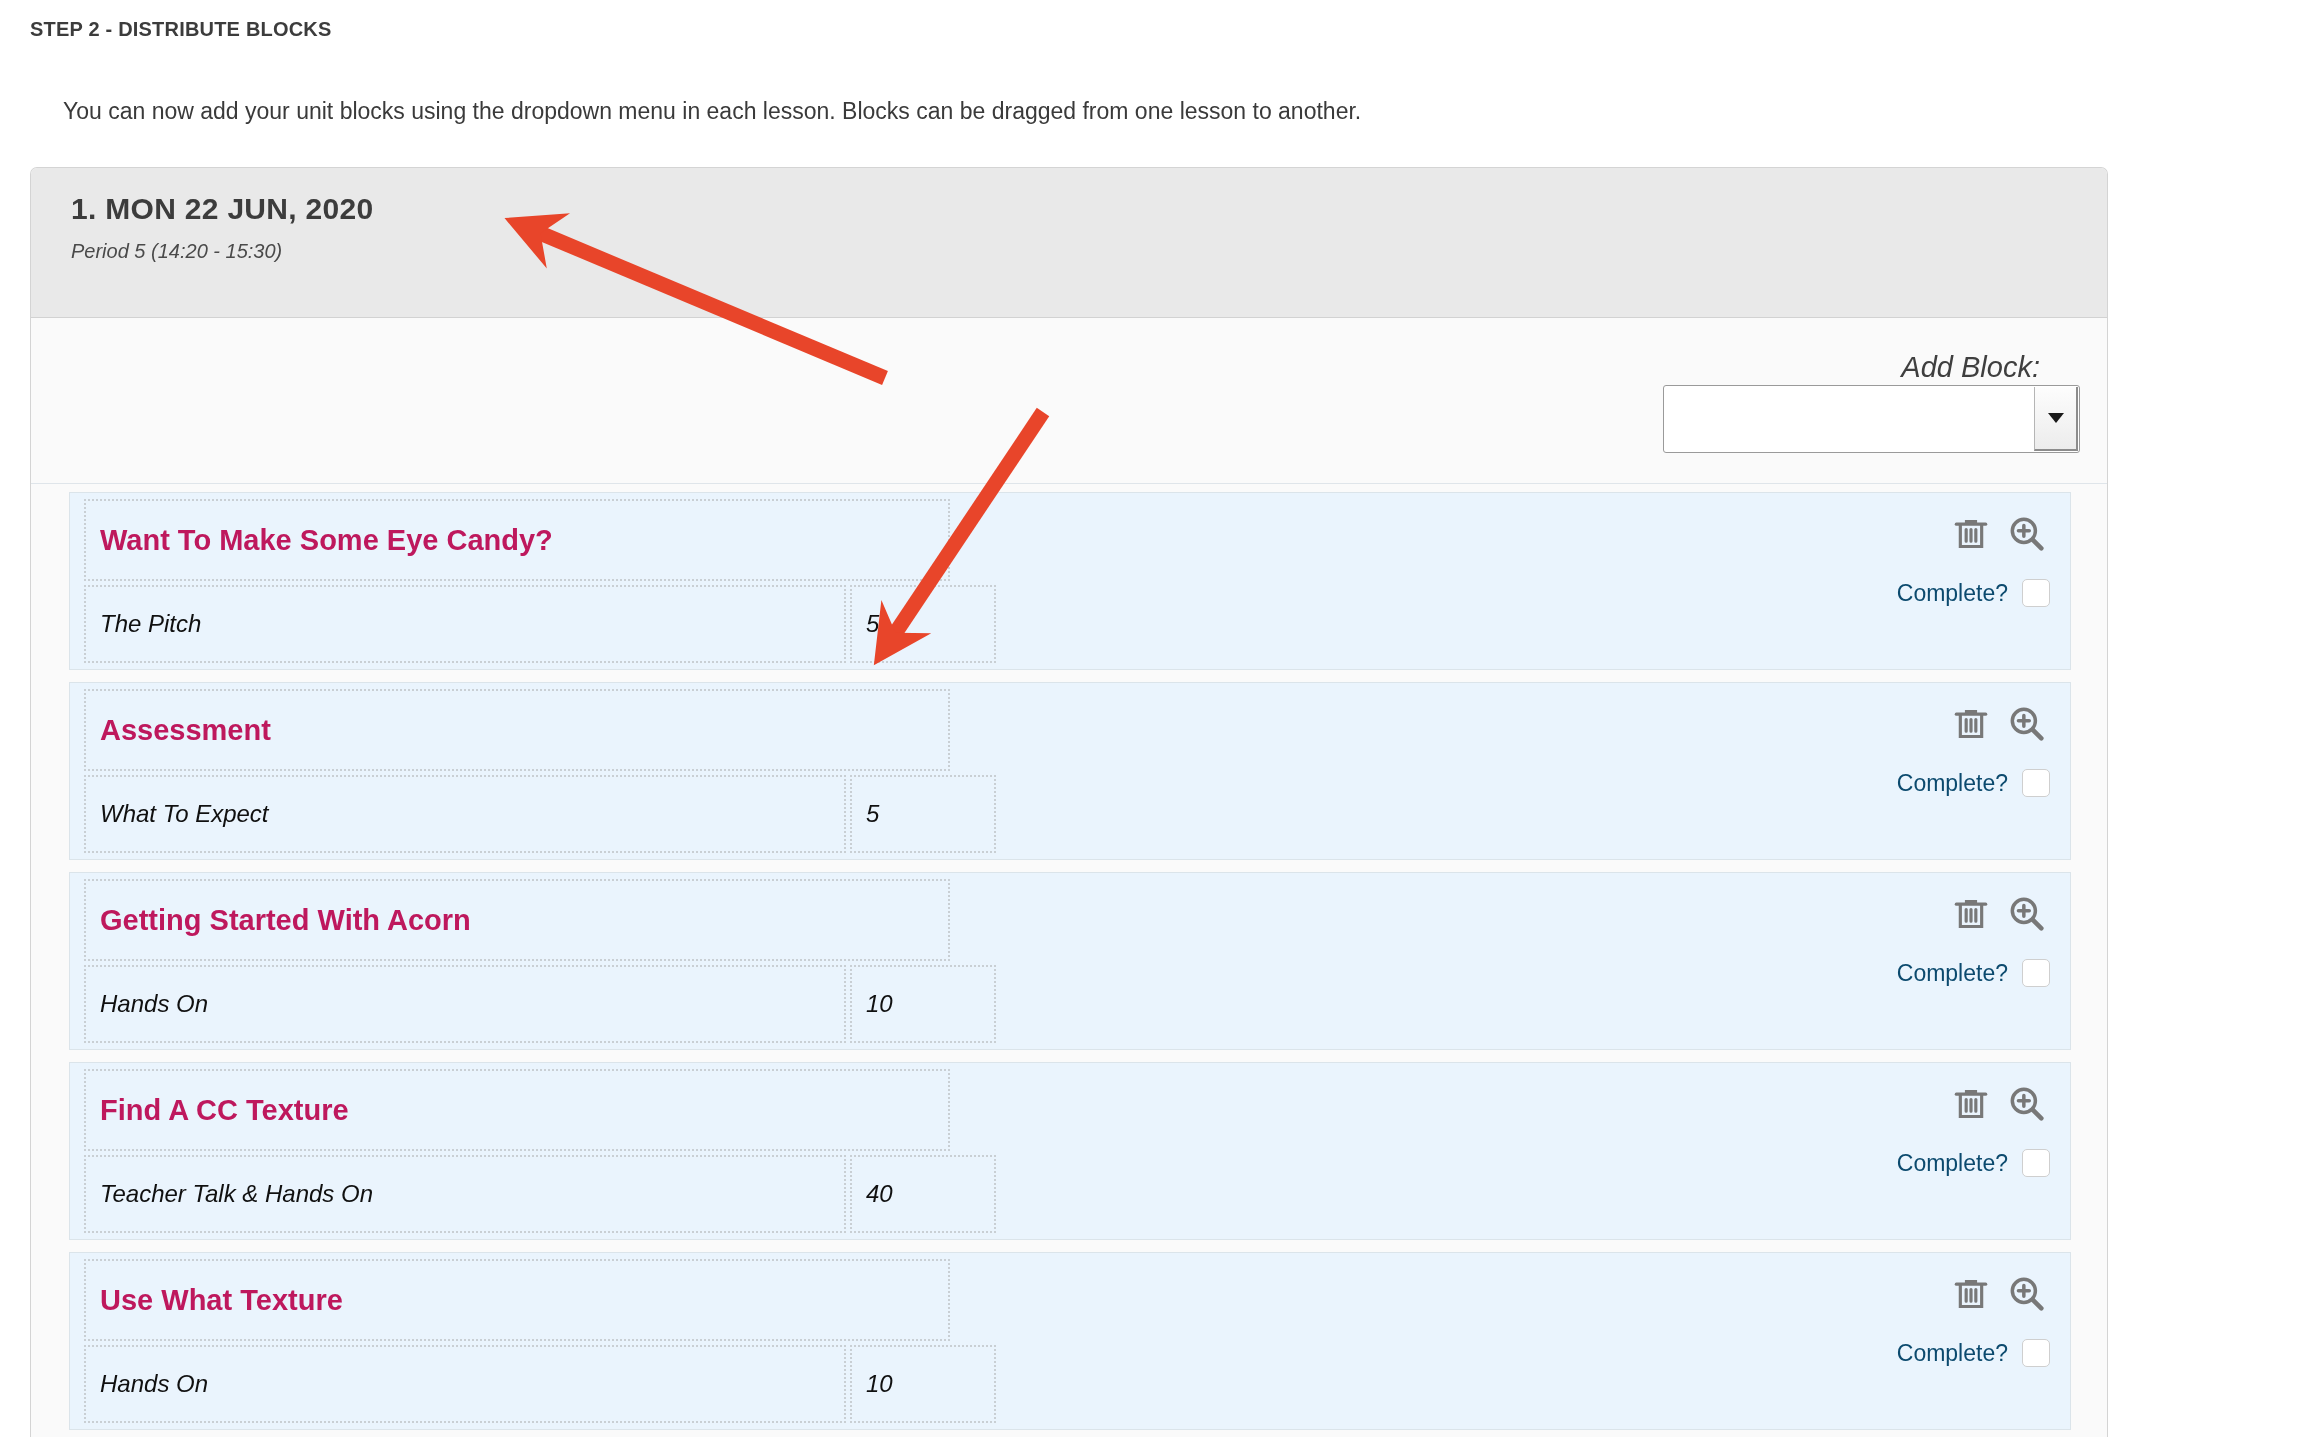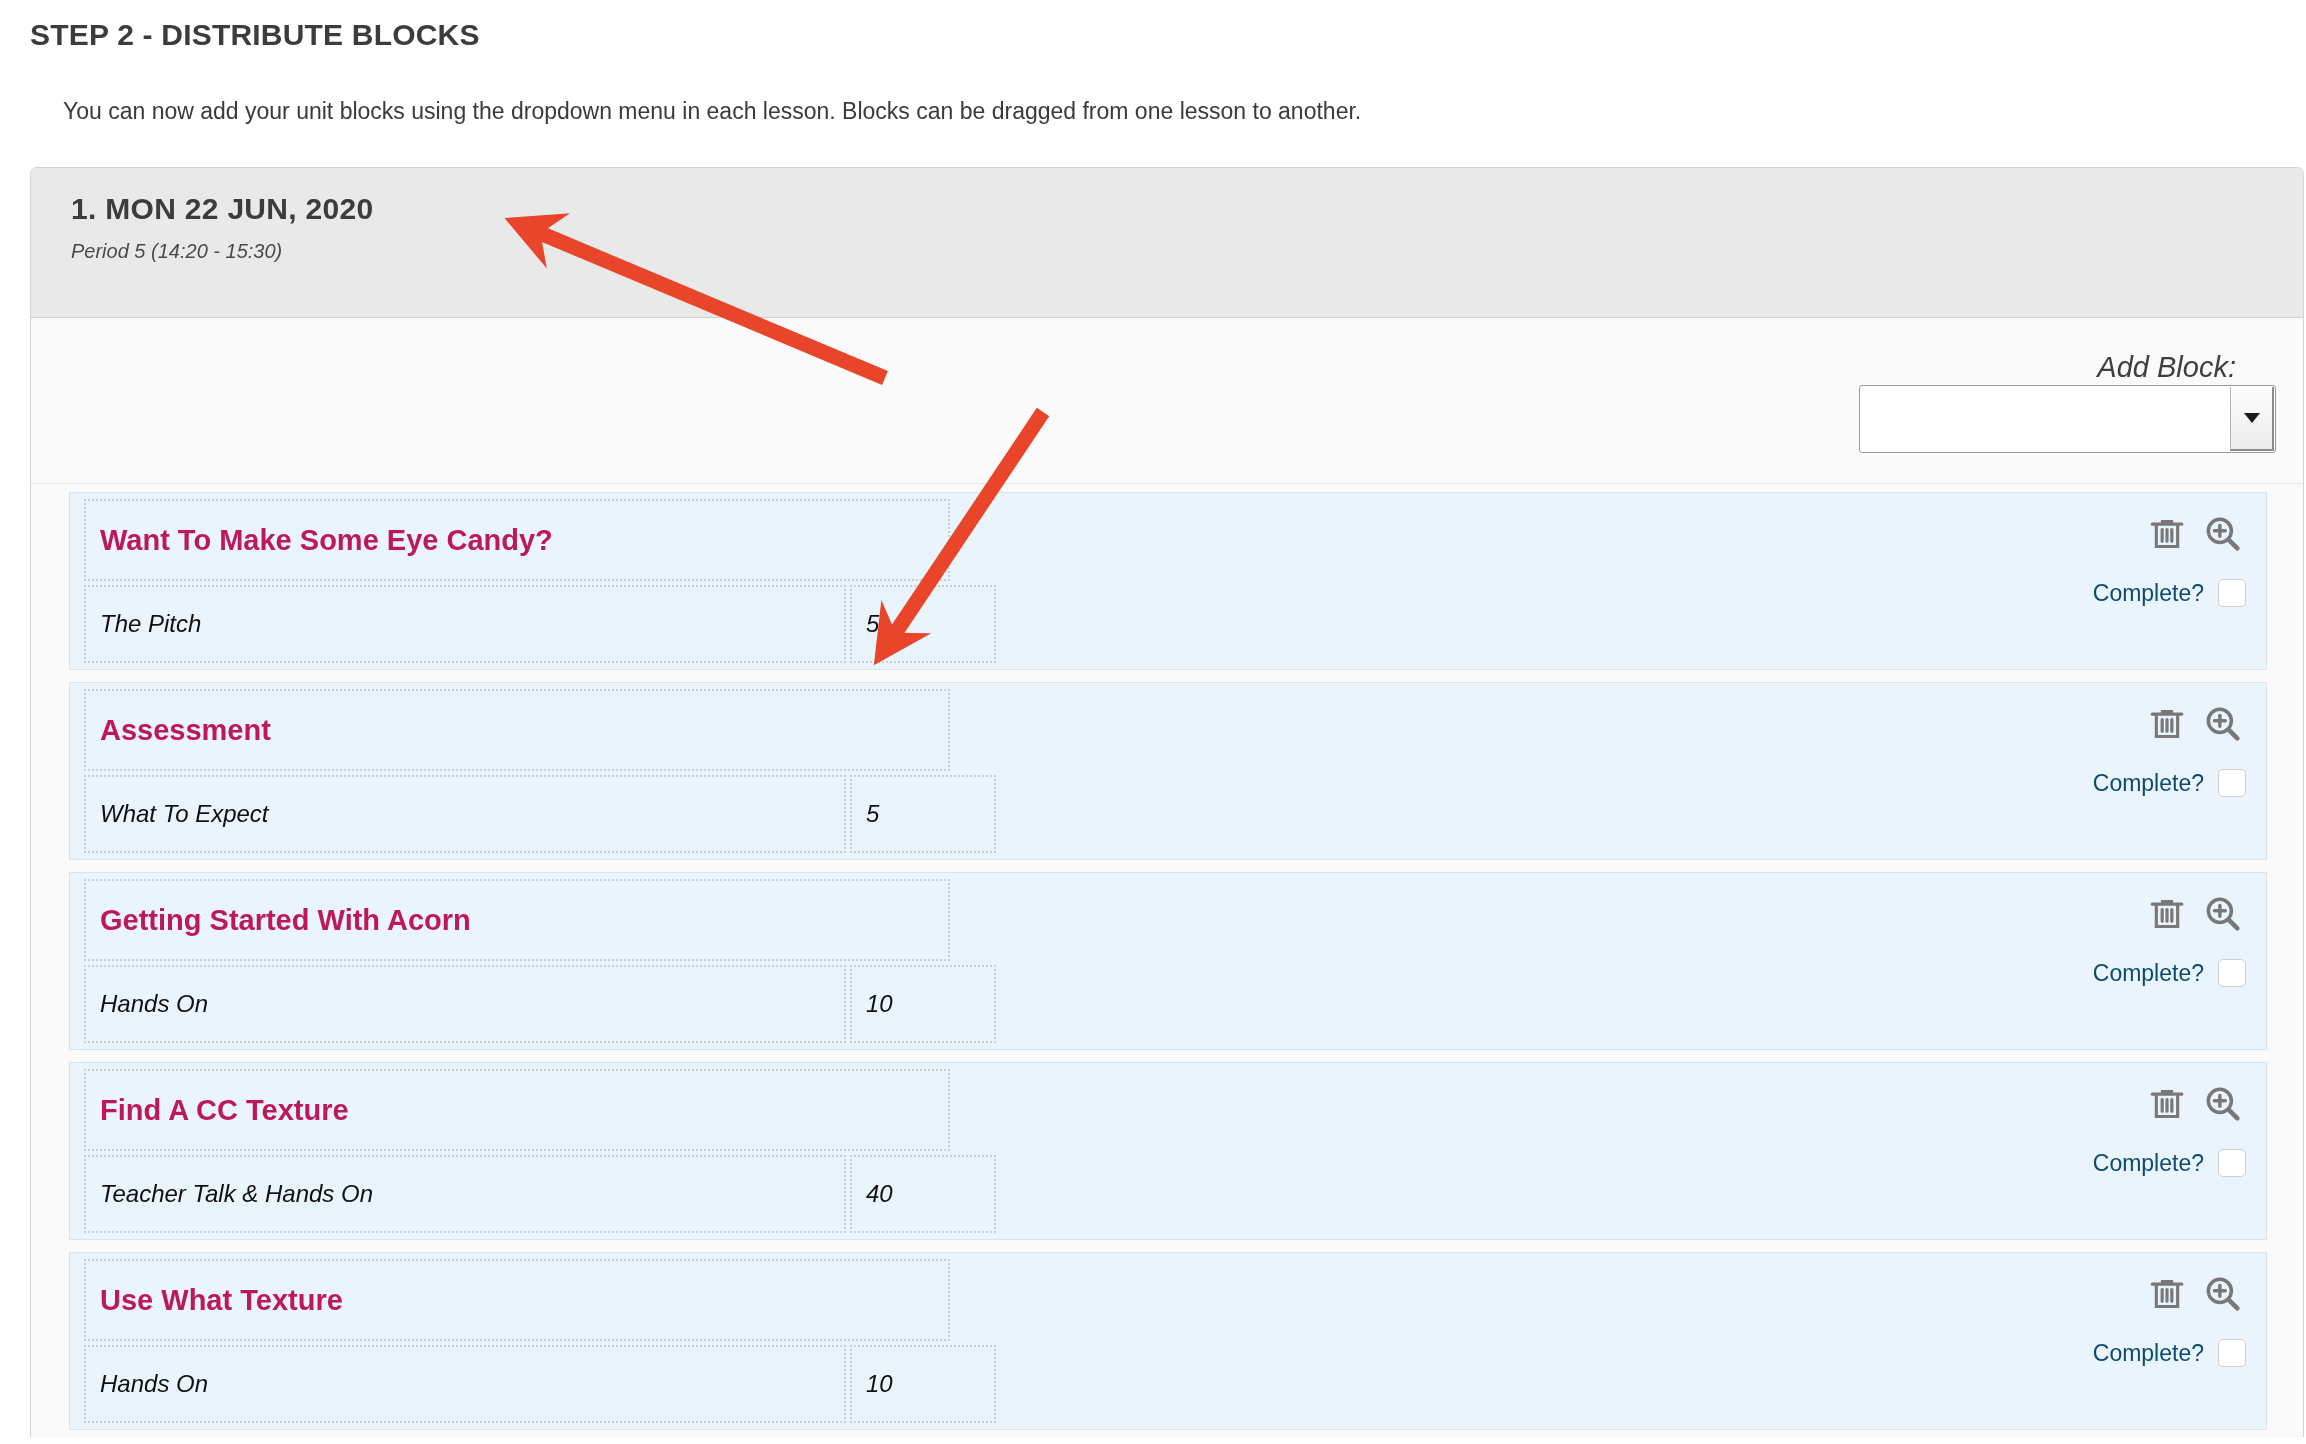--- a/index.html
+++ b/index.html
@@ -8,36 +8,36 @@
     background:#ffffff;
     font-family:"Liberation Sans","DejaVu Sans",sans-serif;
     color:#333333;
     overflow:hidden;
     position:relative;
   }
 
   
   .page-title{
     position:absolute;left:30px;top:18px;
-    font-size:30px;font-weight:bold;letter-spacing:0.2px;
+    font-size:20px;font-weight:bold;letter-spacing:0.2px;
     color:#3c3c3c;
     white-space:nowrap;
   }
   .page-sub{
     position:absolute;left:30px;top:98px;
     font-size:23px;font-weight:normal;
     color:#3a3a3a;
     white-space:nowrap;
     margin-left:33px;
   }
 
   
   .lesson-card{
     position:absolute;left:30px;top:167px;
-    width:2274px;height:1270px;
+    width:2078px;height:1270px;
     border:1px solid #d4d4d4;
     border-bottom:none;
     border-radius:7px 7px 0 0;
     background:#fafafa;
     box-sizing:border-box;
     overflow:hidden;
   }
   .lesson-header{
     height:150px;
     background:#e9e9e9;

